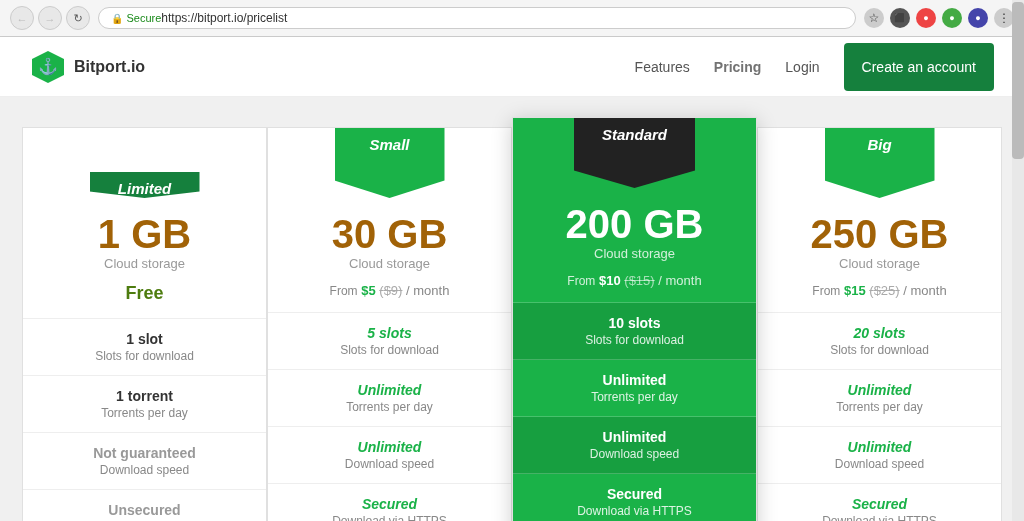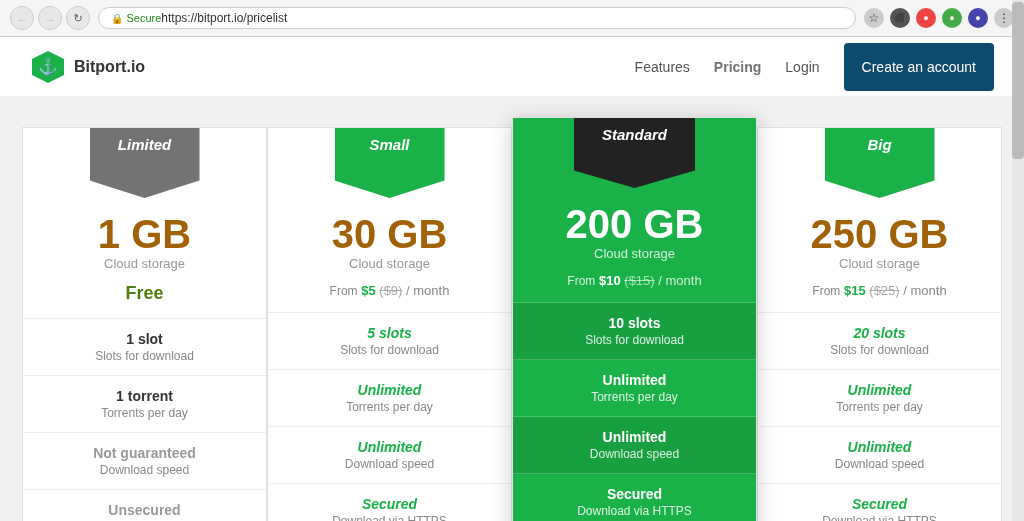--- a/index.html
+++ b/index.html
@@ -40,21 +40,21 @@
       height: 60px;
       border-bottom: 1px solid #eee;
       box-shadow: 0 1px 3px rgba(0,0,0,0.05);
     }
     .logo { display: flex; align-items: center; gap: 8px; text-decoration: none; }
     .logo-text { font-size: 16px; font-weight: 600; color: #333; }
     .nav-links { margin-left: auto; display: flex; align-items: center; gap: 24px; }
     .nav-link { color: #555; text-decoration: none; font-size: 14px; }
     .nav-link.active { color: #737373; font-weight: 700; }
     .btn-create {
-      background: #0c4a6e; color: white; border: none; border-radius: 4px;
+      background: #15803d; color: white; border: none; border-radius: 4px;
       padding: 16px 18px; font-size: 14px; cursor: pointer; font-weight: 500;
     }
 
     
     .main { background: #f0f0f0; padding: 30px 20px; min-height: 400px; }
 
     
     .pricing-grid {
       display: flex;
       gap: 0;
@@ -92,21 +92,21 @@
       display: inline-block;
       padding: 8px 28px 12px;
       color: white;
       font-style: italic;
       font-size: 15px;
       font-weight: 600;
       clip-path: polygon(0 0, 100% 0, 100% 75%, 50% 100%, 0 75%);
       min-width: 110px;
       text-align: center;
     }
-    .badge-gray { background: #737373; }
+    .badge-gray { background: #15803d; margin-top: 44px; }
     .badge-green { background: #1ab248; }
     .badge-black { background: #222; }
 
     
     .plan-storage {
       text-align: center;
       padding: 16px 10px 4px;
     }
     .storage-amount {
       font-size: 40px;

